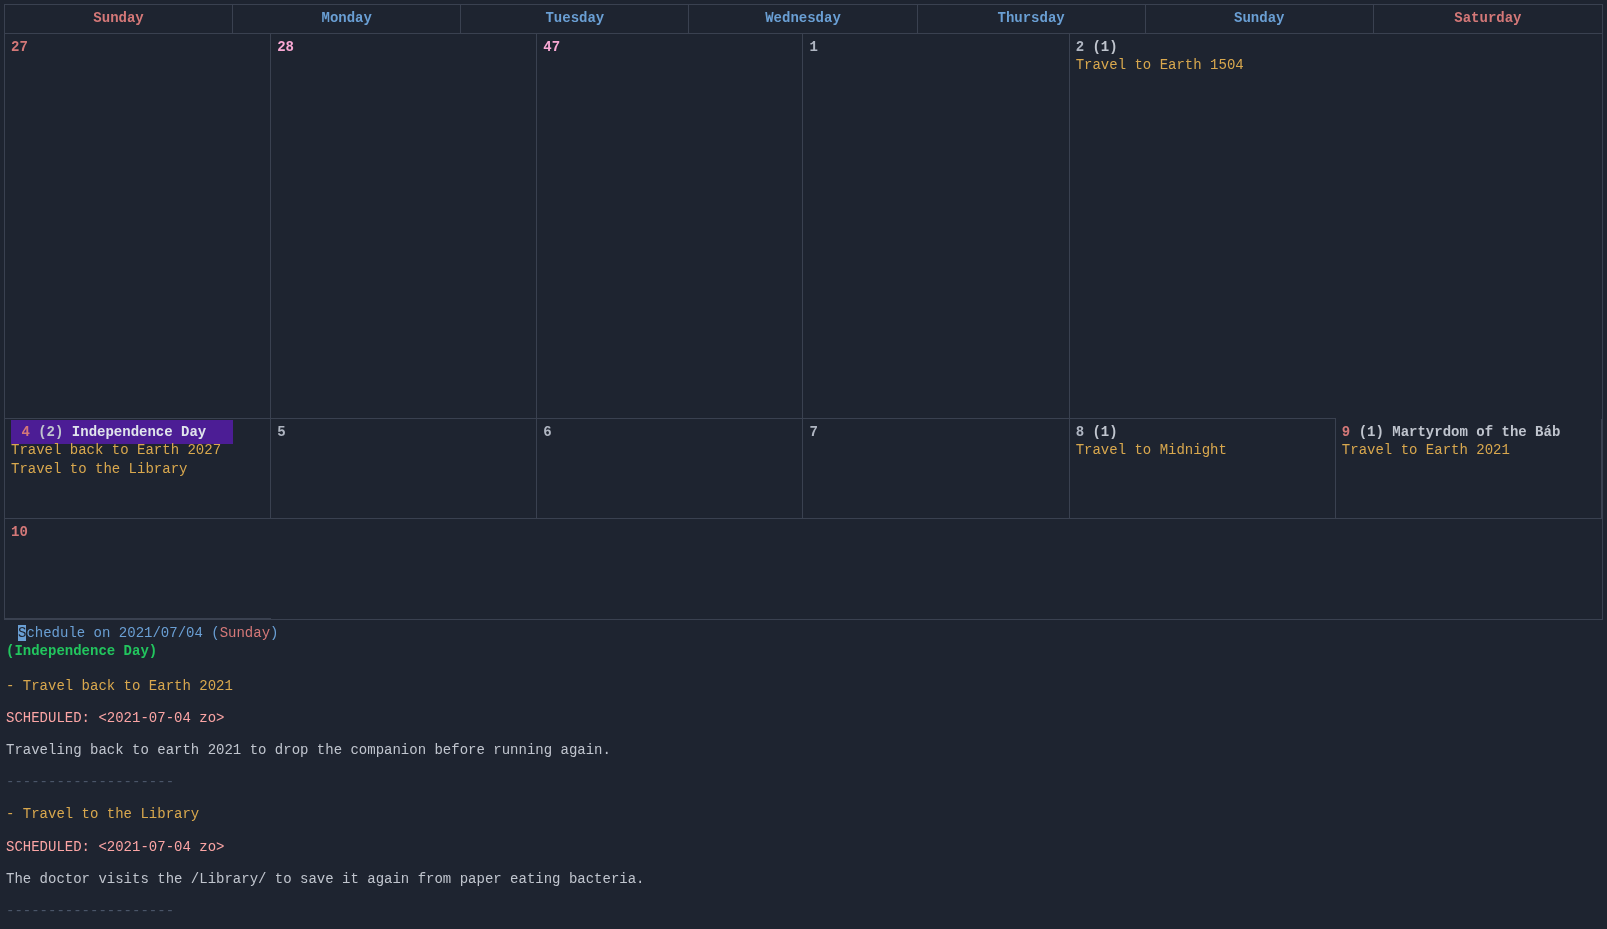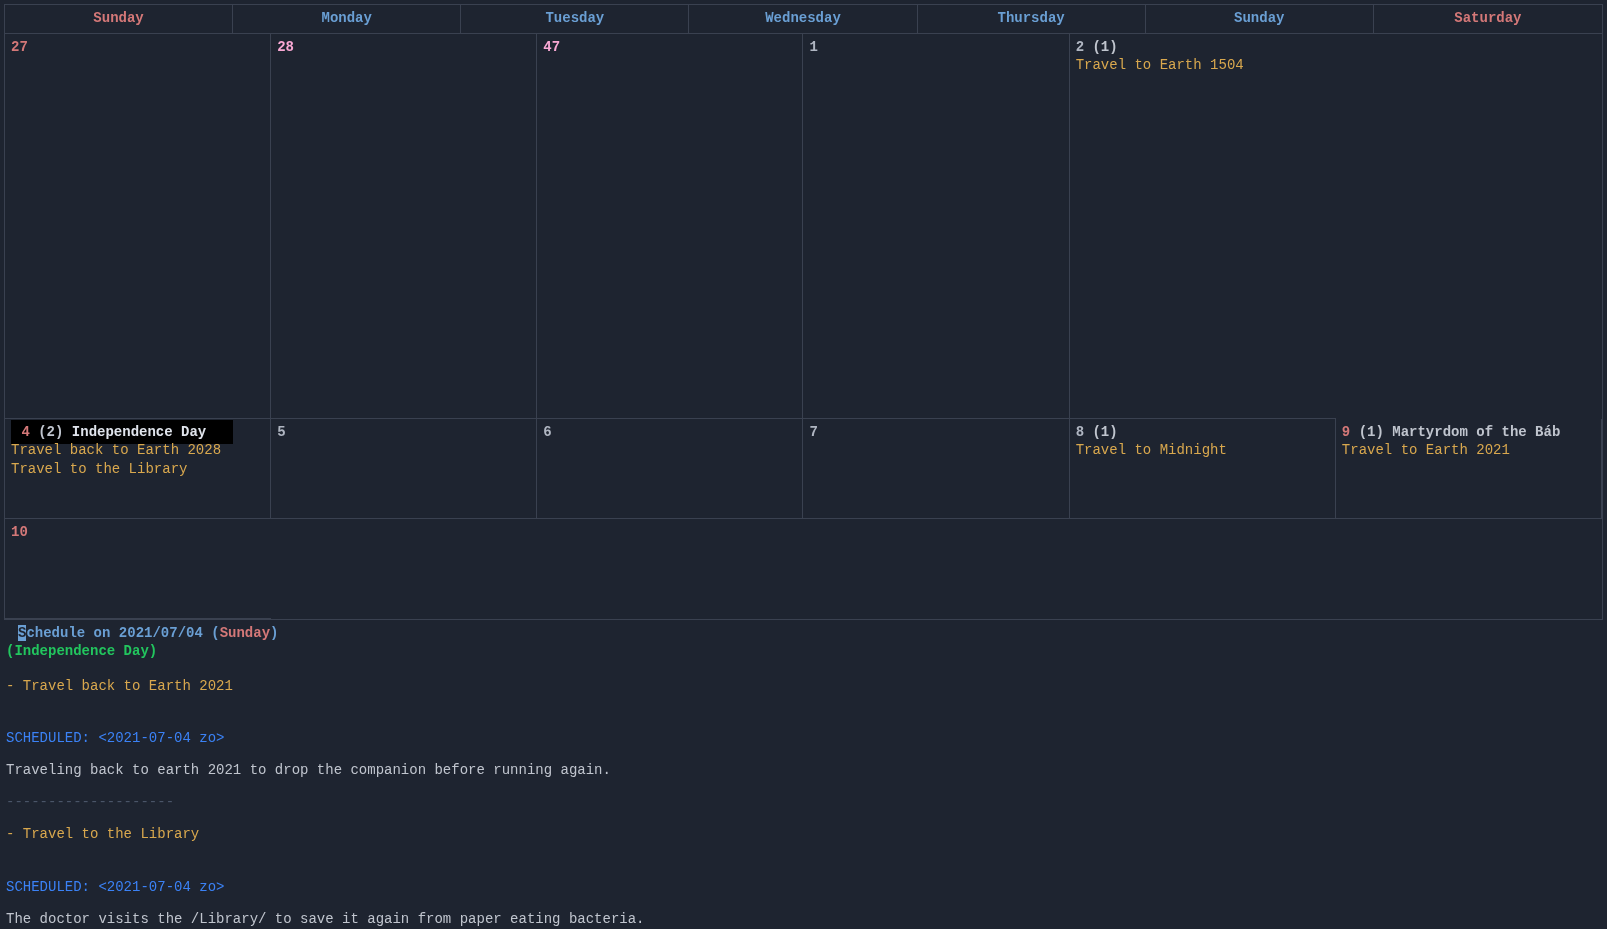--- a/index.html
+++ b/index.html
@@ -43,34 +43,34 @@
     white-space: nowrap;
   }
   .day-cell:last-child { border-right: none; }
   .row1 .day-cell { height: 385px; }
   .row2 .day-cell { height: 100px; }
   .daynum { color: #b0b6c2; font-weight: bold; }
   .daynum-weekend { color: #d47878; font-weight: bold; }
   .daynum-dim { color: #f9a8d4; font-weight: bold; }
   .count { color: #c0c5ce; font-weight: bold; }
   .holiday { color: #c0c5ce; font-weight: bold; }
-  .holiday-hl { background: #000000; color: #e0e4ec; font-weight: bold; padding: 4px 2px; }
+  .holiday-hl { background: #4c1d95; color: #e0e4ec; font-weight: bold; padding: 4px 2px; }
   .evt { color: #d9a84e; }
   .schedule {
     margin: 4px;
     padding: 0 2px;
   }
-  .sched-title { color: #6a9fd4; font-weight: bold; padding-left: 12px; }
+  .sched-title { color: #6a9fd4; font-weight: normal; padding-left: 12px; }
   .sched-title .cursor { background:#6a9fd4; color:#1e2430; }
   .sched-sunday { color: #d47878; }
   .sched-holiday { color: #22c55e; font-weight: bold; }
   .sched-body { margin-top: 2px; }
   .sched-item { color: #d9a84e; }
   .sched-text { color: #c0c5ce; }
-  .sched-sched { color: #3b82f6; margin-top: 20px; }
+  .sched-sched { color: #fca5a5; }
   .divider { color: #4a5568; }
   .sched-line { padding: 0; }
   .blank { height: 14px; }
 </style>
 </head>
 <body>
 
 <div class="calendar">
   <div class="header-row">
     <div class="header-cell header-weekend">Sunday</div>
@@ -104,21 +104,21 @@
     </div>
   </div>
 
   <div class="week-row row2">
     <div class="day-cell">
       <div>
         <span class="holiday-hl">&nbsp;<span class="daynum-weekend">4</span>
         <span class="count">(2)</span>
         <span>Independence Day</span>&nbsp;&nbsp;&nbsp;</span>
       </div>
-      <div class="evt">Travel back to Earth 2028</div>
+      <div class="evt">Travel back to Earth 2027</div>
       <div class="evt">Travel to the Library</div>
     </div>
     <div class="day-cell">
       <span class="daynum">5</span>
     </div>
     <div class="day-cell">
       <span class="daynum">6</span>
     </div>
     <div class="day-cell">
       <span class="daynum">7</span>

